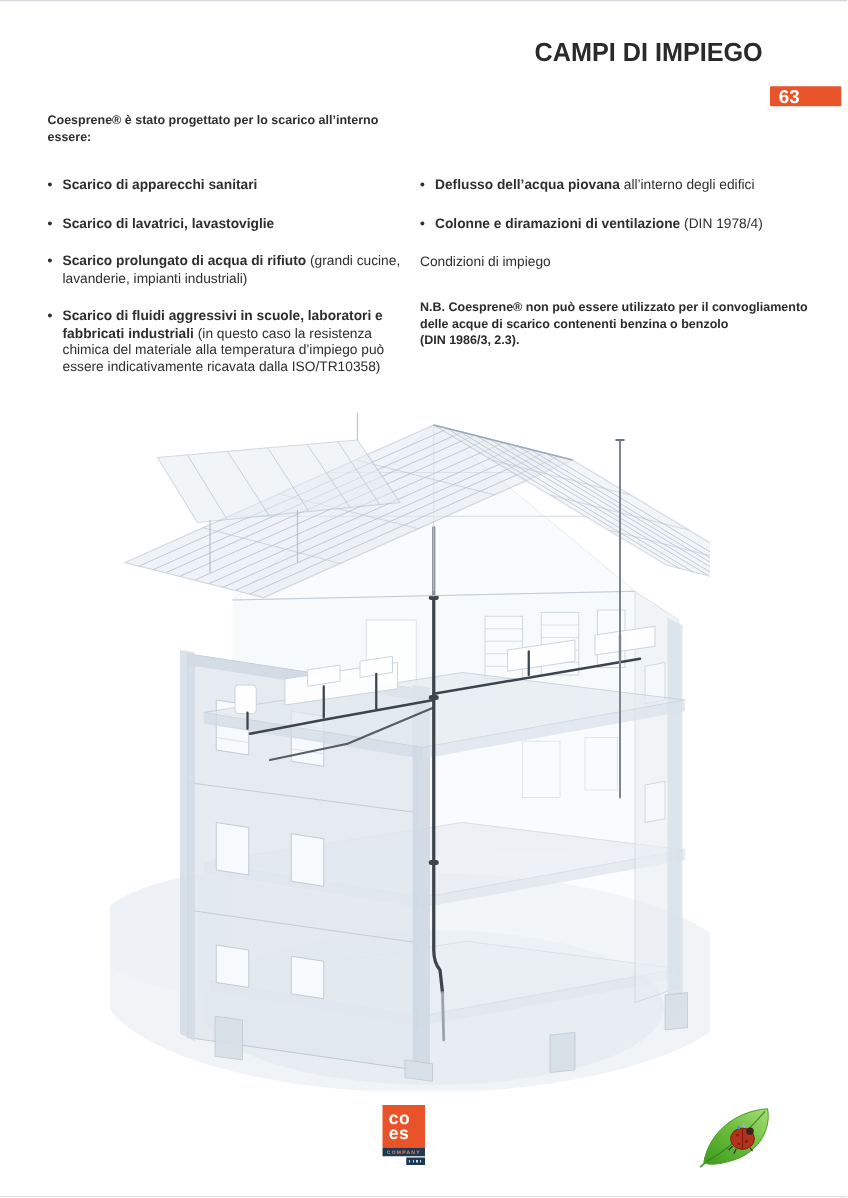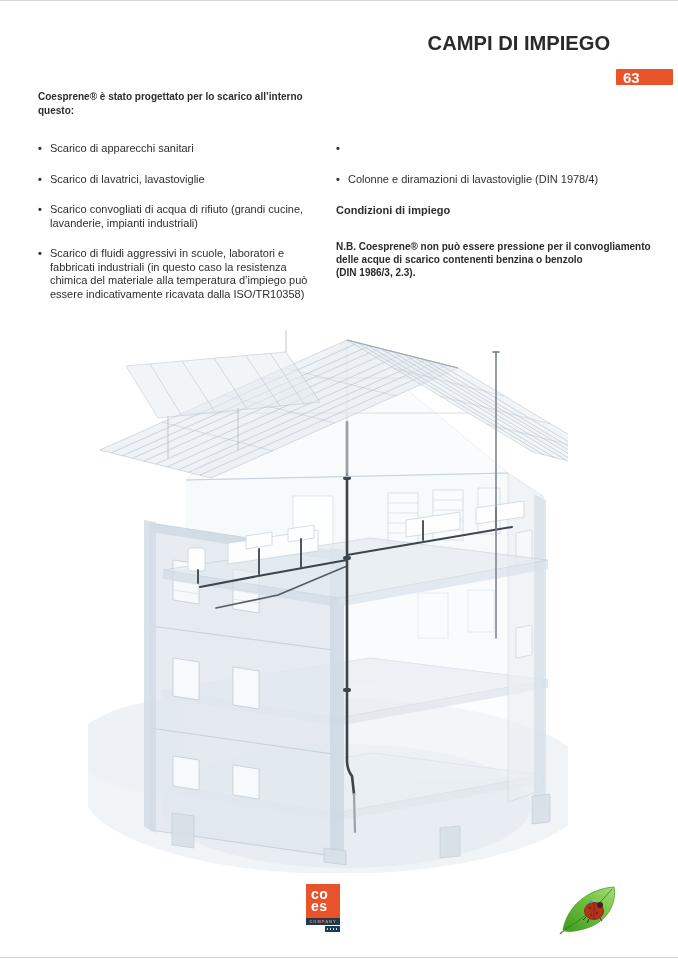--- a/index.html
+++ b/index.html
@@ -29,22 +29,22 @@
   .intro{
     position:absolute;left:38px;top:90px;width:300px;
     font-size:10px;line-height:13.5px;font-weight:bold;
   }
   .intro .line{white-space:nowrap;}
   .col{position:absolute;top:142px;font-size:11px;line-height:13.5px;}
   .col-left{left:38px;width:288px;}
   .col-right{left:336px;width:316px;}
   .bullet{display:flex;margin-bottom:17px;}
   .bullet .marker{width:12px;flex:0 0 12px;font-weight:bold;}
-  .bullet .txt b{font-weight:normal;}
-  .cond-heading{font-weight:bold;margin-top:18px;}
+  .bullet .txt b{font-weight:bold;}
+  .cond-heading{font-weight:normal;margin-top:18px;}
   .cond-body .line{white-space:nowrap;}
   .note{
     margin-top:22px;font-size:10px;font-weight:bold;line-height:13px;color:#2b2b2b;
   }
   .note .line{white-space:nowrap;}
 
   
   .illustration{position:absolute;left:88px;top:308px;width:480px;height:565px;}
 
   
@@ -75,55 +75,56 @@
 <div class="page-edge edge-top"></div>
 <div class="page-edge edge-bottom"></div>
 
 <h1 class="page-title">CAMPI DI IMPIEGO</h1>
 <div class="page-badge">
   <span>63</span>
 </div>
 
 <div class="intro">
   <div class="line">Coesprene® è stato progettato per lo scarico all’interno</div>
-  <div class="line">questo:</div>
+  <div class="line">essere:</div>
 </div>
 
 <div class="col col-left">
   <div class="bullet">
     <span class="marker">•</span>
     <span class="txt"><b>Scarico di apparecchi sanitari</b><span></span></span>
   </div>
   <div class="bullet">
     <span class="marker">•</span>
     <span class="txt"><b>Scarico di lavatrici, lavastoviglie</b><span></span></span>
   </div>
   <div class="bullet">
     <span class="marker">•</span>
-    <span class="txt"><b>Scarico convogliati di acqua di rifiuto</b><span> (grandi cucine, lavanderie, impianti industriali)</span></span>
+    <span class="txt"><b>Scarico prolungato di acqua di rifiuto</b><span> (grandi cucine, lavanderie, impianti industriali)</span></span>
   </div>
   <div class="bullet">
     <span class="marker">•</span>
     <span class="txt"><b>Scarico di fluidi aggressivi in scuole, laboratori e fabbricati industriali</b><span> (in questo caso la resistenza chimica del materiale alla temperatura d’impiego può essere indicativamente ricavata dalla ISO/TR10358)</span></span>
   </div>
 </div>
 
 <div class="col col-right">
   <div class="bullet">
     <span class="marker">•</span>
-  </div>
-  <div class="bullet">
-    <span class="marker">•</span>
-    <span class="txt"><b>Colonne e diramazioni di lavastoviglie</b><span> (DIN 1978/4)</span></span>
+    <span class="txt"><b>Deflusso dell’acqua piovana</b><span> all’interno degli edifici</span></span>
+  </div>
+  <div class="bullet">
+    <span class="marker">•</span>
+    <span class="txt"><b>Colonne e diramazioni di ventilazione</b><span> (DIN 1978/4)</span></span>
   </div>
 
   <div class="cond-heading">Condizioni di impiego</div>
 
   <div class="note">
-    <div class="line">N.B. Coesprene® non può essere pressione per il convogliamento</div>
+    <div class="line">N.B. Coesprene® non può essere utilizzato per il convogliamento</div>
     <div class="line">delle acque di scarico contenenti benzina o benzolo</div>
     <div class="line">(DIN 1986/3, 2.3).</div>
   </div>
 </div>
 
 <div class="illustration">
 <svg width="480" height="565" viewBox="0 0 480 565" xmlns="http://www.w3.org/2000/svg">
 
   <ellipse cx="250" cy="478" rx="258" ry="88" fill="#f1f4f7"></ellipse>
   <ellipse cx="120" cy="440" rx="135" ry="52" fill="#eef2f6"></ellipse>

